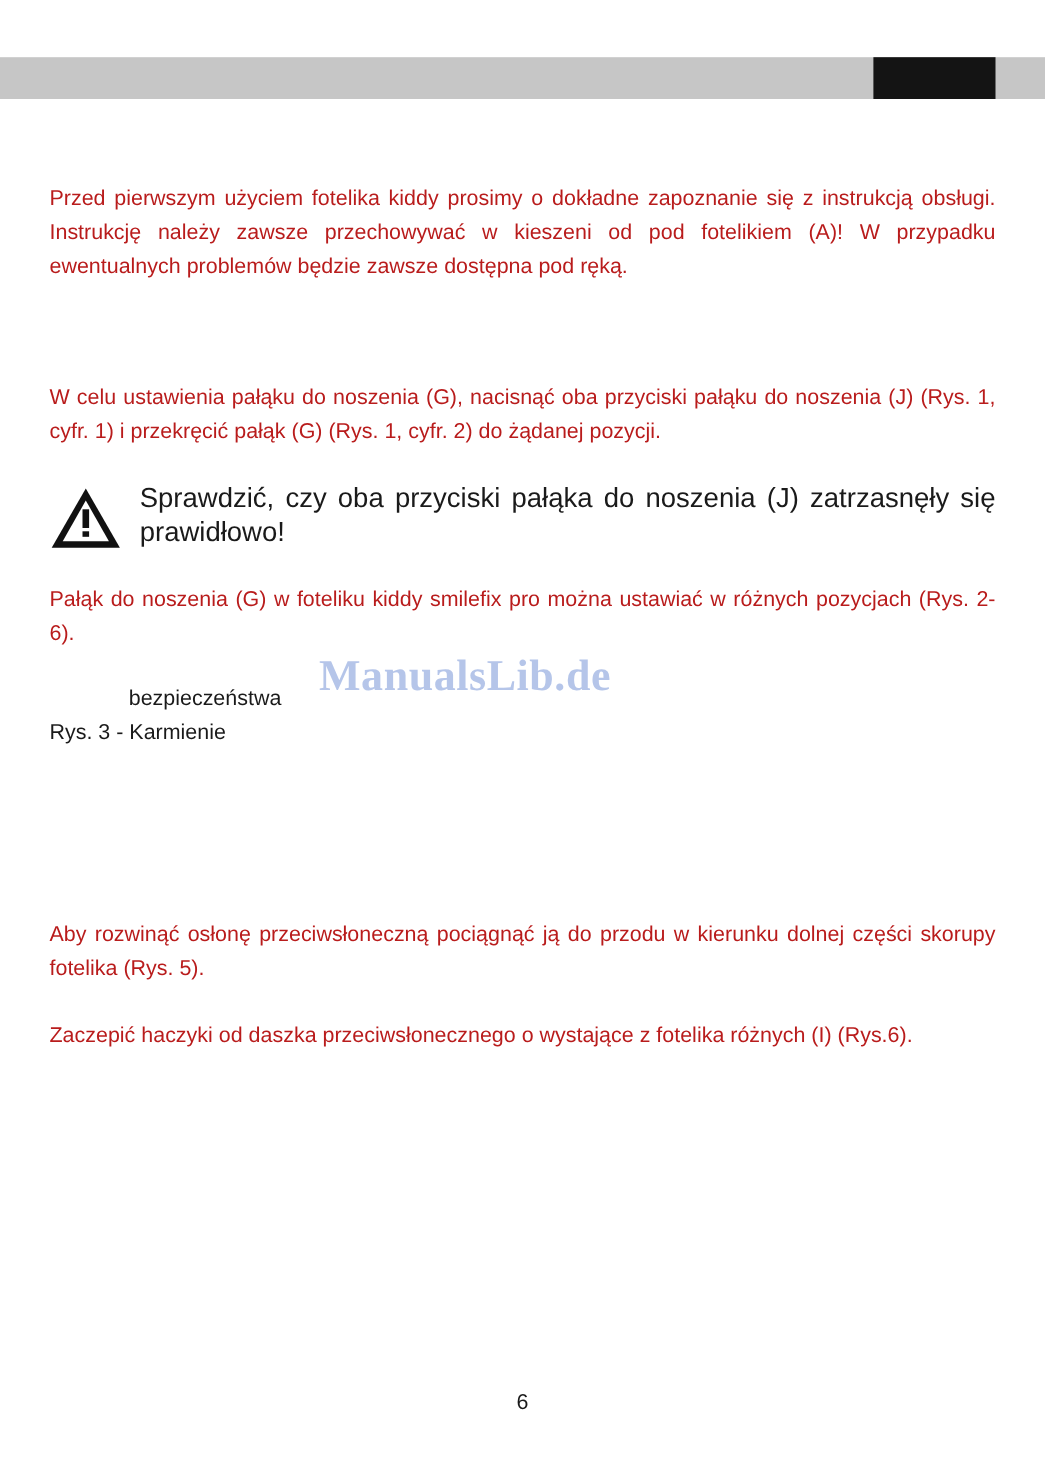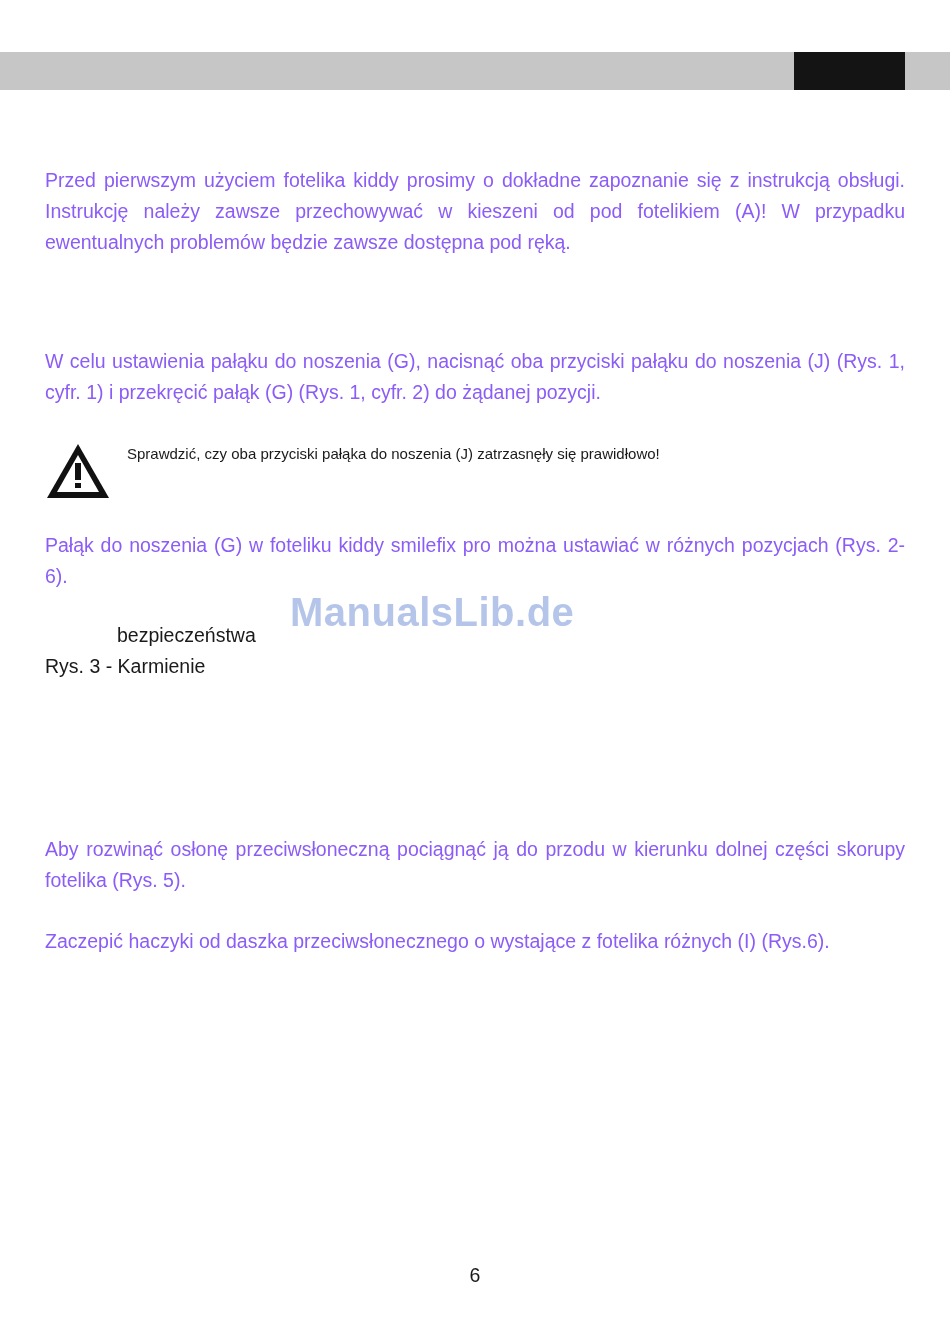--- a/index.html
+++ b/index.html
@@ -49,21 +49,21 @@
     right: 45px;
     top: 165px;
   }
 
   p.para {
     margin: 0;
     font-size: 19.5px;
     line-height: 31px;
     text-align: justify;
     text-justify: inter-word;
-    color: #8b5cf6;
+    color: #b91c1c;
   }
 
   .spacer-lg { height: 88px; }
   .spacer-md { height: 30px; }
   .spacer-xl { height: 152px; }
 
   
   .warning {
     position: relative;
     display: flex;
@@ -72,21 +72,21 @@
     padding-left: 0;
   }
   .warning .warn-icon {
     flex: 0 0 auto;
     width: 66px;
     height: 58px;
     margin-right: 16px;
     margin-top: 4px;
   }
   .warning .warn-text {
-    font-size: 15px;
+    font-size: 25px;
     line-height: 31px;
     text-align: justify;
     max-width: 780px;
   }
 
   
   .fig-list {
     margin-top: 28px;
   }
   .fig-line {
@@ -98,21 +98,21 @@
     padding-left: 72px;
   }
 
   
   .watermark {
     position: absolute;
     top: 590px;
     left: 290px;
     font-size: 40px;
     font-weight: bold;
-    font-family: Liberation Sans, sans-serif;
+    font-family: Liberation Serif, serif;
     color: rgba(120, 150, 215, 0.55);
     letter-spacing: 0.5px;
     pointer-events: none;
     user-select: none;
   }
 
   
   .page-number {
     position: absolute;
     bottom: 52px;

